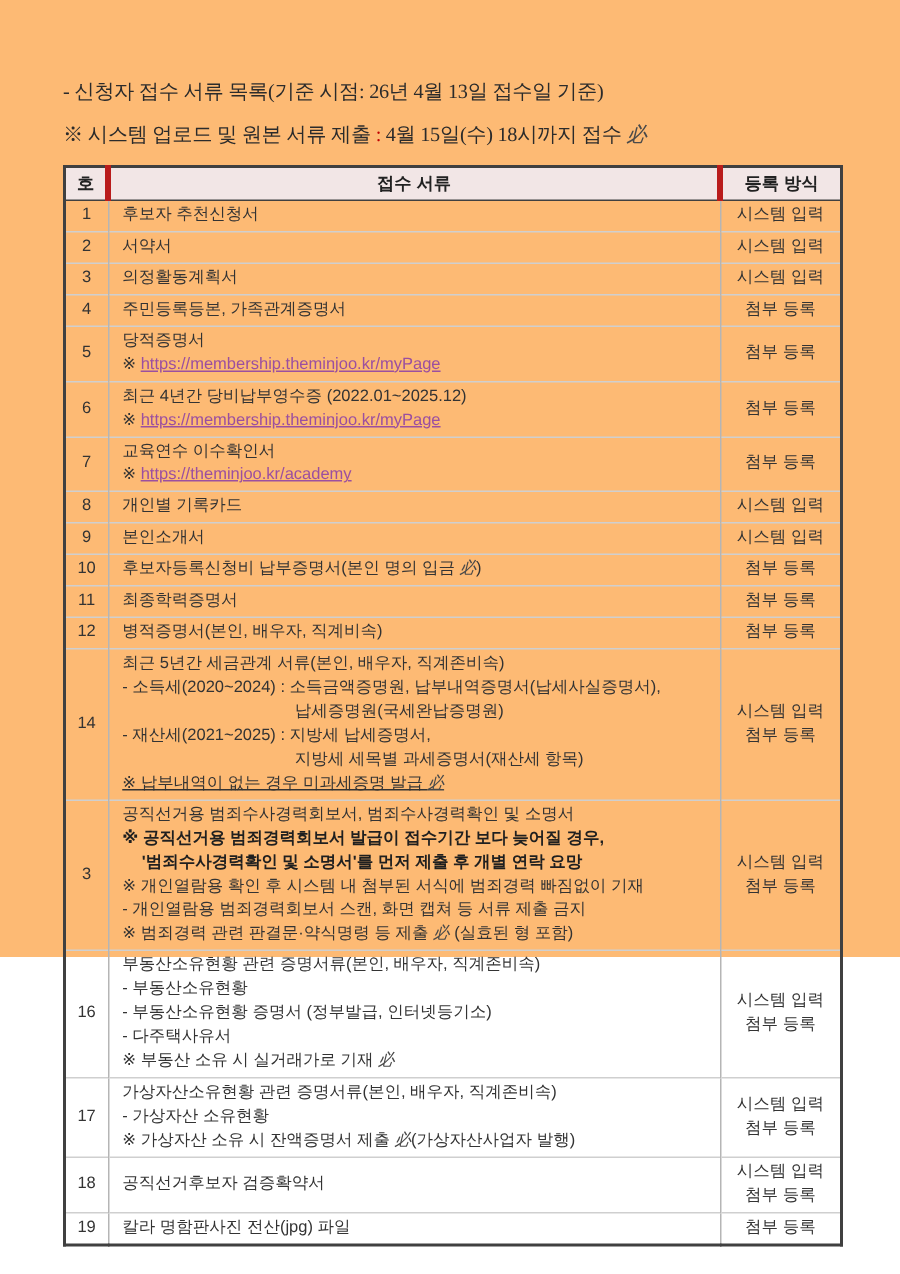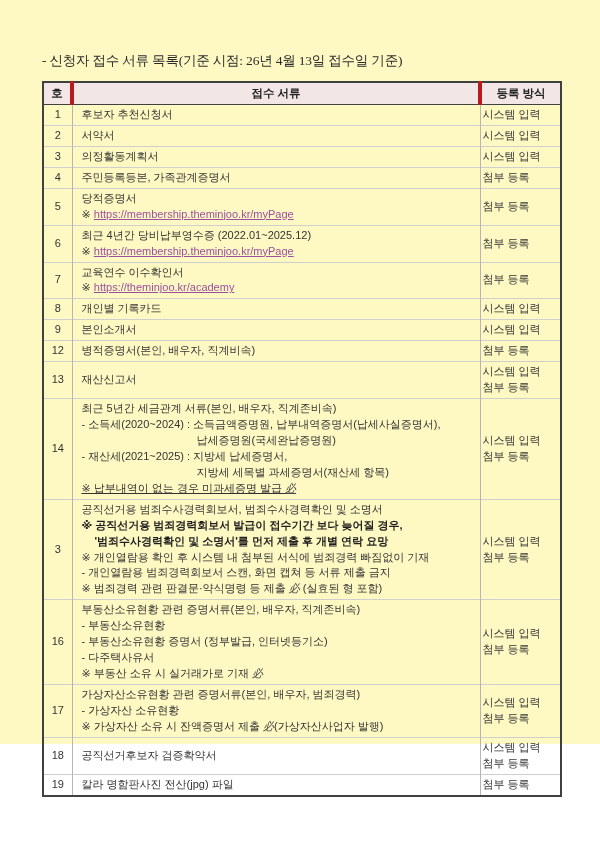--- a/index.html
+++ b/index.html
@@ -4,21 +4,21 @@
 <style>
   * { margin: 0; padding: 0; box-sizing: border-box; }
   html, body { background: #ffffff; }
   body {
     width: 600px; height: 849px;
     font-family: "Liberation Sans", "DejaVu Sans", sans-serif;
     color: #333333;
     position: relative;
     overflow: hidden;
   }
-  .page { width: 600px; height: 744px; background: #fef9c3; padding: 52px 40px 0 42px; }
+  .page { width: 600px; height: 638px; background: #fdba74; padding: 52px 40px 0 42px; }
 
   
   .intro { font-family: "Liberation Serif", "DejaVu Serif", serif; font-size: 13.5px; color: #2b2b2b; letter-spacing: -0.2px; }
   .intro-line { margin-bottom: 11px; white-space: nowrap; }
   .intro .red { color: #c00000; }
   .pil { font-family: "Liberation Serif", "DejaVu Serif", serif; font-style: italic; color: #4a4a4a; }
 
   
   table.doc-table {
     width: 518px;
@@ -50,41 +50,44 @@
     border-left: 1px solid #b5b5b5;
     padding: 2px 5px;
     vertical-align: middle;
     line-height: 1.45;
   }
   .doc-table tbody tr:first-child td { border-top: none; }
   .doc-table tbody td:first-child { border-left: none; }
 
   .doc-table td.col-no { text-align: center; padding: 2px 1px; }
   .doc-table td.col-doc { text-align: left; padding-left: 9px; }
-  .doc-table td.col-method { padding: 2px 2px; margin-top: 36px; }
+  .doc-table td.col-method { text-align: center; padding: 2px 2px; margin-top: 36px; }
 
   .doc-line { white-space: nowrap; }
   .doc-line.ind1 { padding-left: 13px; }
   .doc-line.ind2 { padding-left: 115px; }
   .doc-line .b { font-weight: bold; color: #1f1f1f; text-align: center; }
   .doc-line .u { text-decoration: underline; }
   .doc-line a.link {
     color: #9b4fa0;
     text-decoration: underline;
     cursor: pointer;
   }
 </style>
 </head>
 <body>
 
 <div class="page">
 
   <div class="intro">
     <div class="intro-line">
       <span>- 신청자 접수 서류 목록(기준 시점: 26년 4월 13일 접수일 기준)</span>
+    </div>
+    <div class="intro-line">
+      <span>※ 시스템 업로드 및 원본 서류 제출 </span><span class="red">: </span><span>4월 15일(수) 18시까지 접수 </span><span class="pil">必</span>
     </div>
   </div>
 
   <table class="doc-table">
     <colgroup>
       <col class="c-no">
         <col class="c-doc">
         <col class="c-method">
     </colgroup>
     <thead>
@@ -173,35 +176,43 @@
         <tr>
           <td class="col-no">9</td>
           <td class="col-doc">
             <div class="doc-line"><span>본인소개서</span></div>
           </td>
           <td class="col-method">
             <div>시스템 입력</div>
           </td>
         </tr>
         <tr>
+          <td class="col-no">10</td>
+          <td class="col-doc">
+            <div class="doc-line"><span>후보자등록신청비 납부증명서(본인 명의 입금 </span><span class="pil">必</span><span>)</span></div>
+          </td>
+          <td class="col-method">
+            <div>첨부 등록</div>
+          </td>
+        </tr>
+        <tr>
+          <td class="col-no">11</td>
+          <td class="col-doc">
+            <div class="doc-line"><span>최종학력증명서</span></div>
+          </td>
+          <td class="col-method">
+            <div>첨부 등록</div>
+          </td>
+        </tr>
+        <tr>
           <td class="col-no">12</td>
           <td class="col-doc">
             <div class="doc-line"><span>병적증명서(본인, 배우자, 직계비속)</span></div>
           </td>
           <td class="col-method">
-            <div>첨부 등록</div>
-          </td>
-        </tr>
-        <tr>
-          <td class="col-no">13</td>
-          <td class="col-doc">
-            <div class="doc-line"><span>재산신고서</span></div>
-          </td>
-          <td class="col-method">
-            <div>시스템 입력</div>
             <div>첨부 등록</div>
           </td>
         </tr>
         <tr>
           <td class="col-no">14</td>
           <td class="col-doc">
             <div class="doc-line"><span>최근 5년간 세금관계 서류(본인, 배우자, 직계존비속)</span></div>
             <div class="doc-line"><span>- 소득세(2020~2024) : 소득금액증명원, 납부내역증명서(납세사실증명서),</span></div>
             <div class="doc-line ind2"><span>납세증명원(국세완납증명원)</span></div>
             <div class="doc-line"><span>- 재산세(2021~2025) : 지방세 납세증명서,</span></div>
@@ -238,21 +249,21 @@
             <div class="doc-line"><span>※ 부동산 소유 시 실거래가로 기재 </span><span class="pil">必</span></div>
           </td>
           <td class="col-method">
             <div>시스템 입력</div>
             <div>첨부 등록</div>
           </td>
         </tr>
         <tr>
           <td class="col-no">17</td>
           <td class="col-doc">
-            <div class="doc-line"><span>가상자산소유현황 관련 증명서류(본인, 배우자, 범죄경력)</span></div>
+            <div class="doc-line"><span>가상자산소유현황 관련 증명서류(본인, 배우자, 직계존비속)</span></div>
             <div class="doc-line"><span>- 가상자산 소유현황</span></div>
             <div class="doc-line"><span>※ 가상자산 소유 시 잔액증명서 제출 </span><span class="pil">必</span><span>(가상자산사업자 발행)</span></div>
           </td>
           <td class="col-method">
             <div>시스템 입력</div>
             <div>첨부 등록</div>
           </td>
         </tr>
         <tr>
           <td class="col-no">18</td>

